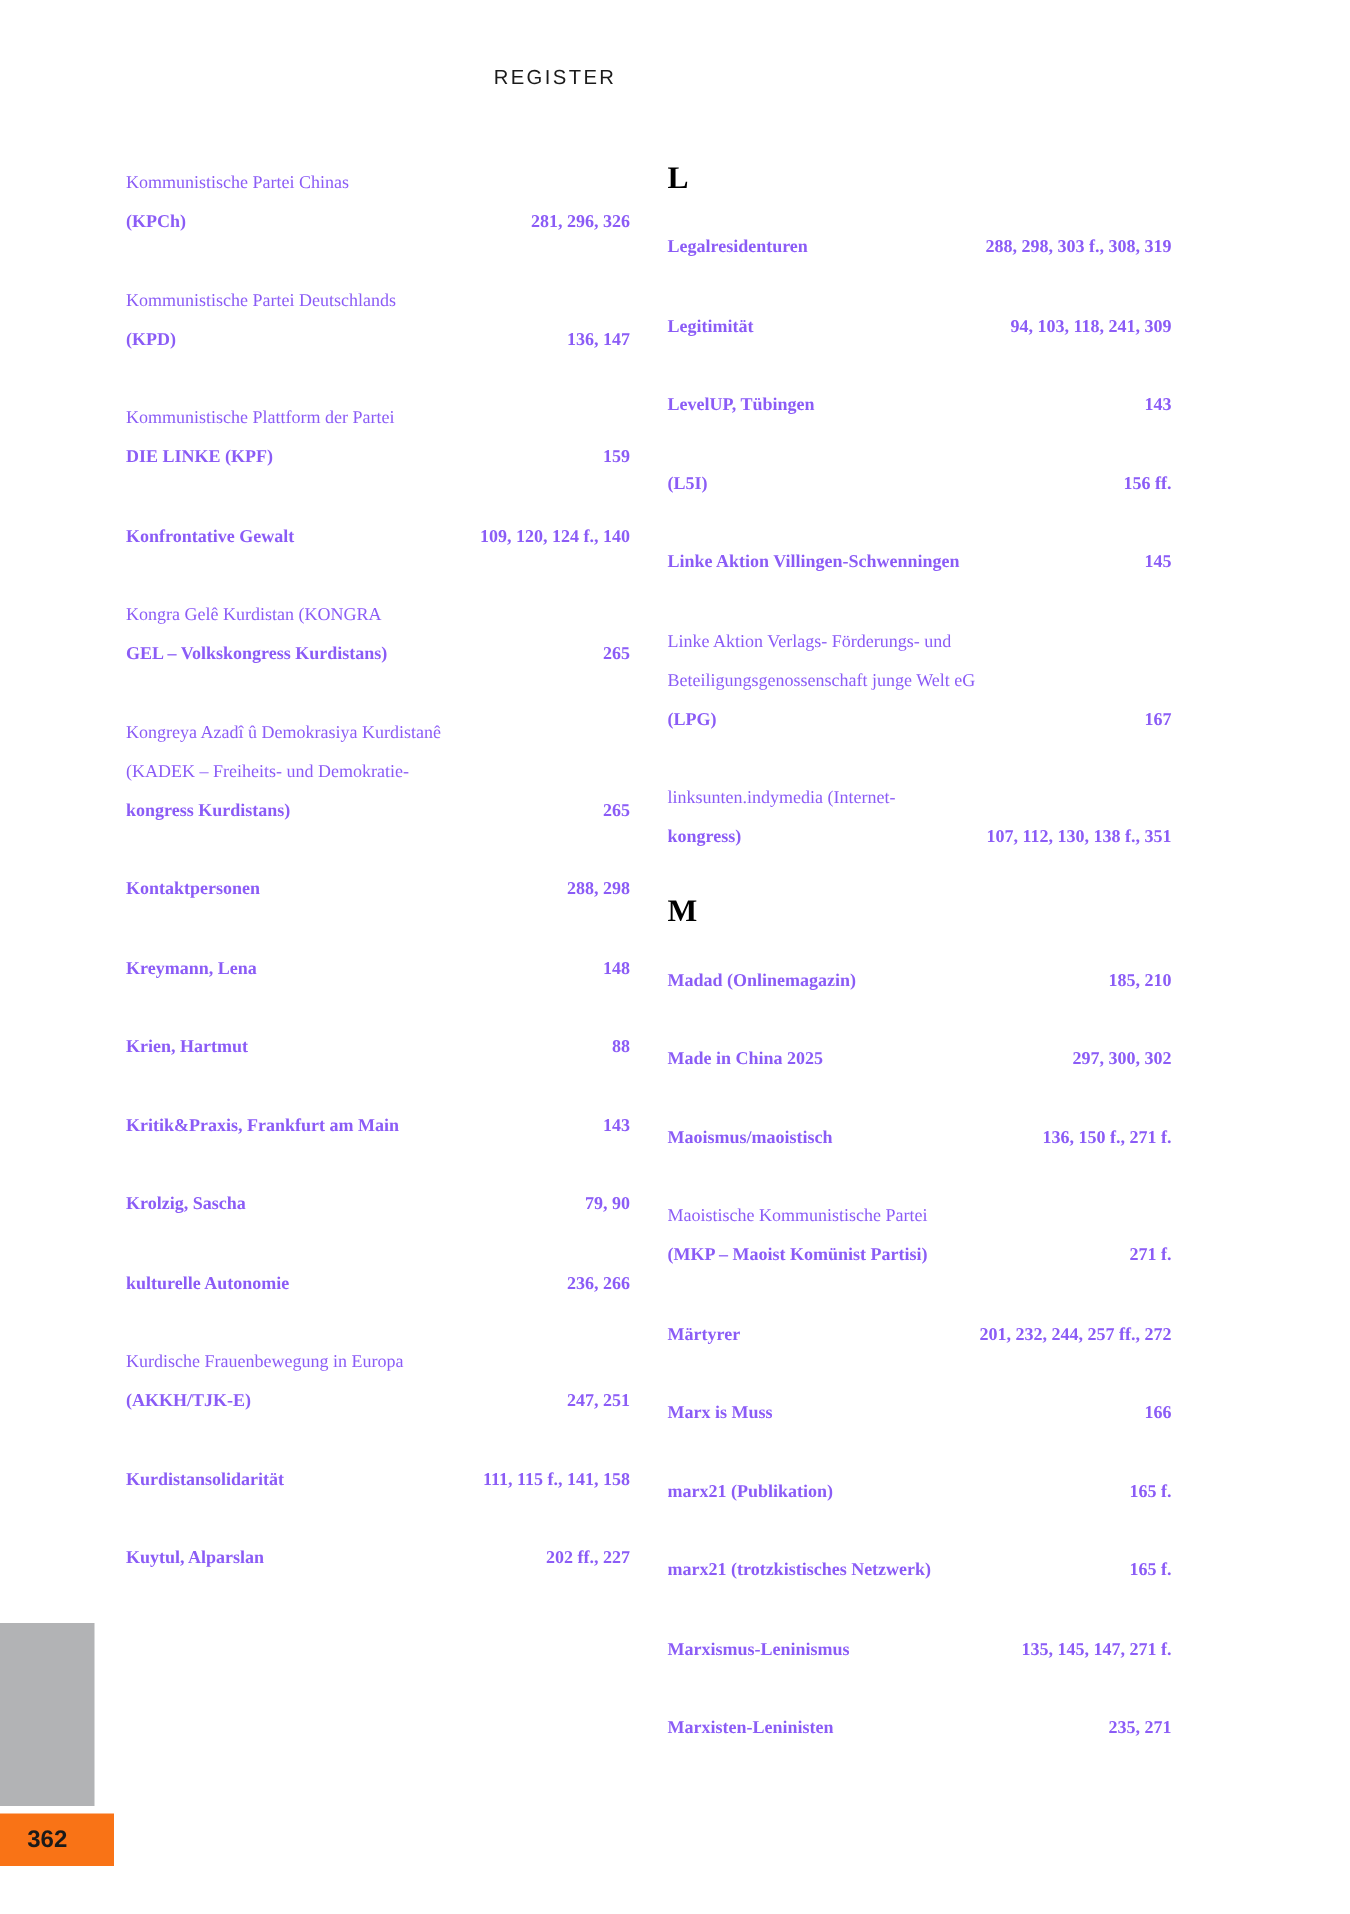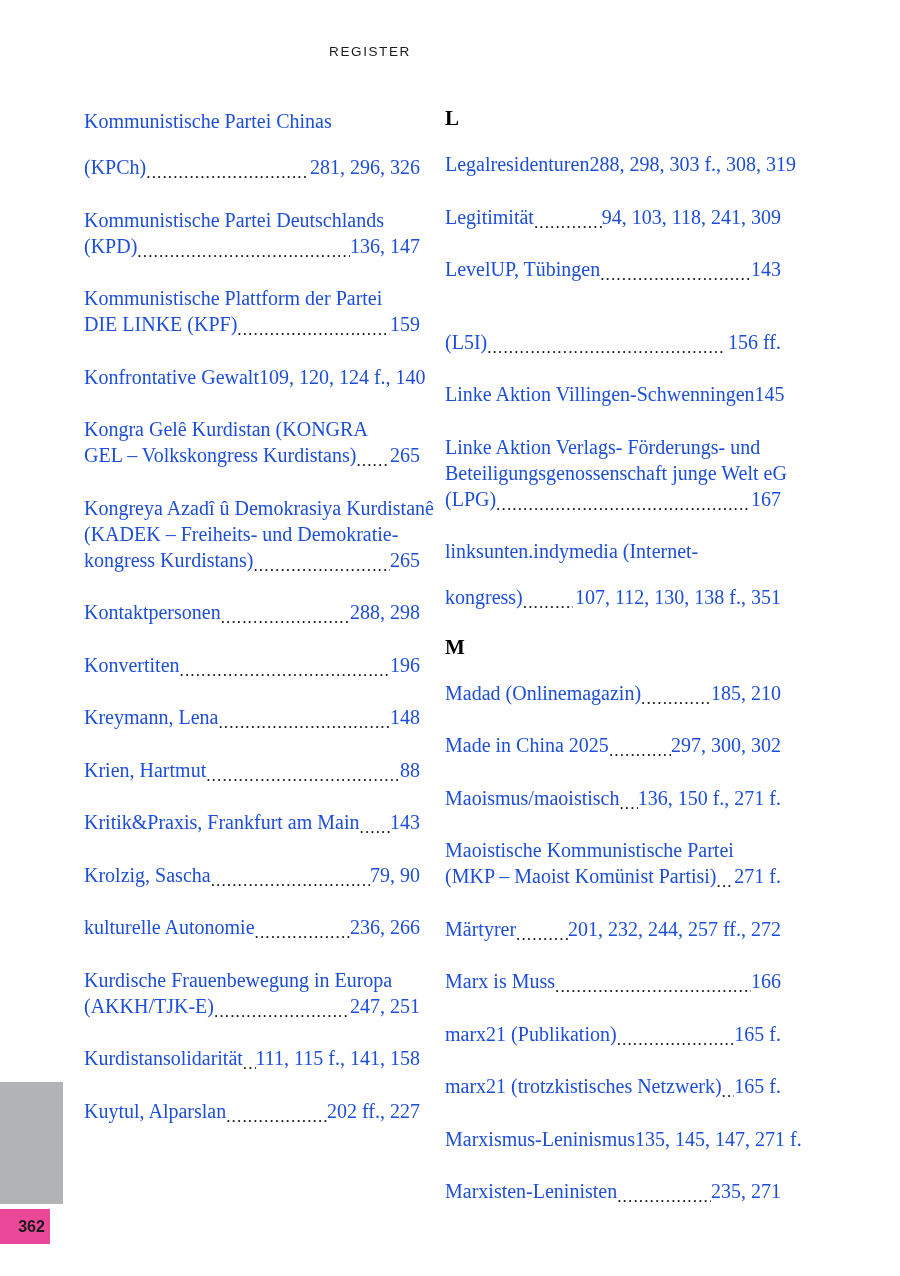--- a/index.html
+++ b/index.html
@@ -35,23 +35,23 @@
     left: 0;
     top: 1082px;
     width: 63px;
     height: 122px;
     background: #b2b3b5;
   }
   .page-number-box {
     position: absolute;
     left: 0;
     top: 1209px;
-    width: 50px;
+    width: 76px;
     height: 35px;
-    background: #ec4899;
+    background: #f97316;
   }
   .page-number-box .num {
     position: absolute;
     left: 0;
     top: 0;
     width: 63px;
     height: 35px;
     line-height: 35px;
     text-align: center;
     font-family: "Liberation Sans", "DejaVu Sans", sans-serif;
@@ -81,53 +81,54 @@
     font-weight: bold;
     font-size: 21px;
     line-height: 1;
     color: #000000;
     margin: 0 0 22px 0;
   }
   .letter-heading.spaced-above { margin-top: 26px; }
 
   .entry {
     margin: 0 0 26.5px 0;
-    font-size: 20px;
+    font-size: 12px;
     line-height: 26px;
-    color: #1d4ed8;
+    color: #8b5cf6;
   }
   .entry .line {
     display: block;
     white-space: nowrap;
   }
   
   .entry .leader-line {
     display: flex;
-    align-items: flex-end;
+    align-items: center;
     width: 100%;
     white-space: nowrap;
+    font-weight: bold;
   }
   .entry .label { flex: 0 0 auto; }
   .entry .pages { flex: 0 0 auto; }
   .entry .dots {
     flex: 1 1 auto;
     overflow: hidden;
     min-width: 0;
     position: relative;
     height: 1em;
   }
   .entry .dots::after {
     content: ".................................................................................................................";
     display: block;
     letter-spacing: 1.1px;
     font-size: 17.2px;
     color: #131313;
     white-space: nowrap;
   }
-  .entry .gap-after-dots  { padding-left: 2px; margin-top: 20px; }
+  .entry .gap-after-dots  { padding-left: 2px; }
 </style>
 </head>
 <body>
 
 <div class="running-head">REGISTER</div>
 
 <div class="thumb-tab"></div>
 <div class="page-number-box">
   <span class="num">362</span>
 </div>
@@ -186,27 +187,20 @@
         </div>
         <div class="entry">
           <span class="leader-line">
             <span class="label">Kontaktpersonen </span>
             <span class="dots"></span>
             <span class="pages">288, 298</span>
           </span>
         </div>
         <div class="entry">
           <span class="leader-line">
-            <span class="label">Konvertiten</span>
-            <span class="dots"></span>
-            <span class="pages">196</span>
-          </span>
-        </div>
-        <div class="entry">
-          <span class="leader-line">
             <span class="label">Kreymann, Lena </span>
             <span class="dots"></span>
             <span class="pages">148</span>
           </span>
         </div>
         <div class="entry">
           <span class="leader-line">
             <span class="label">Krien, Hartmut</span>
             <span class="dots"></span>
             <span class="pages"> 88</span>

